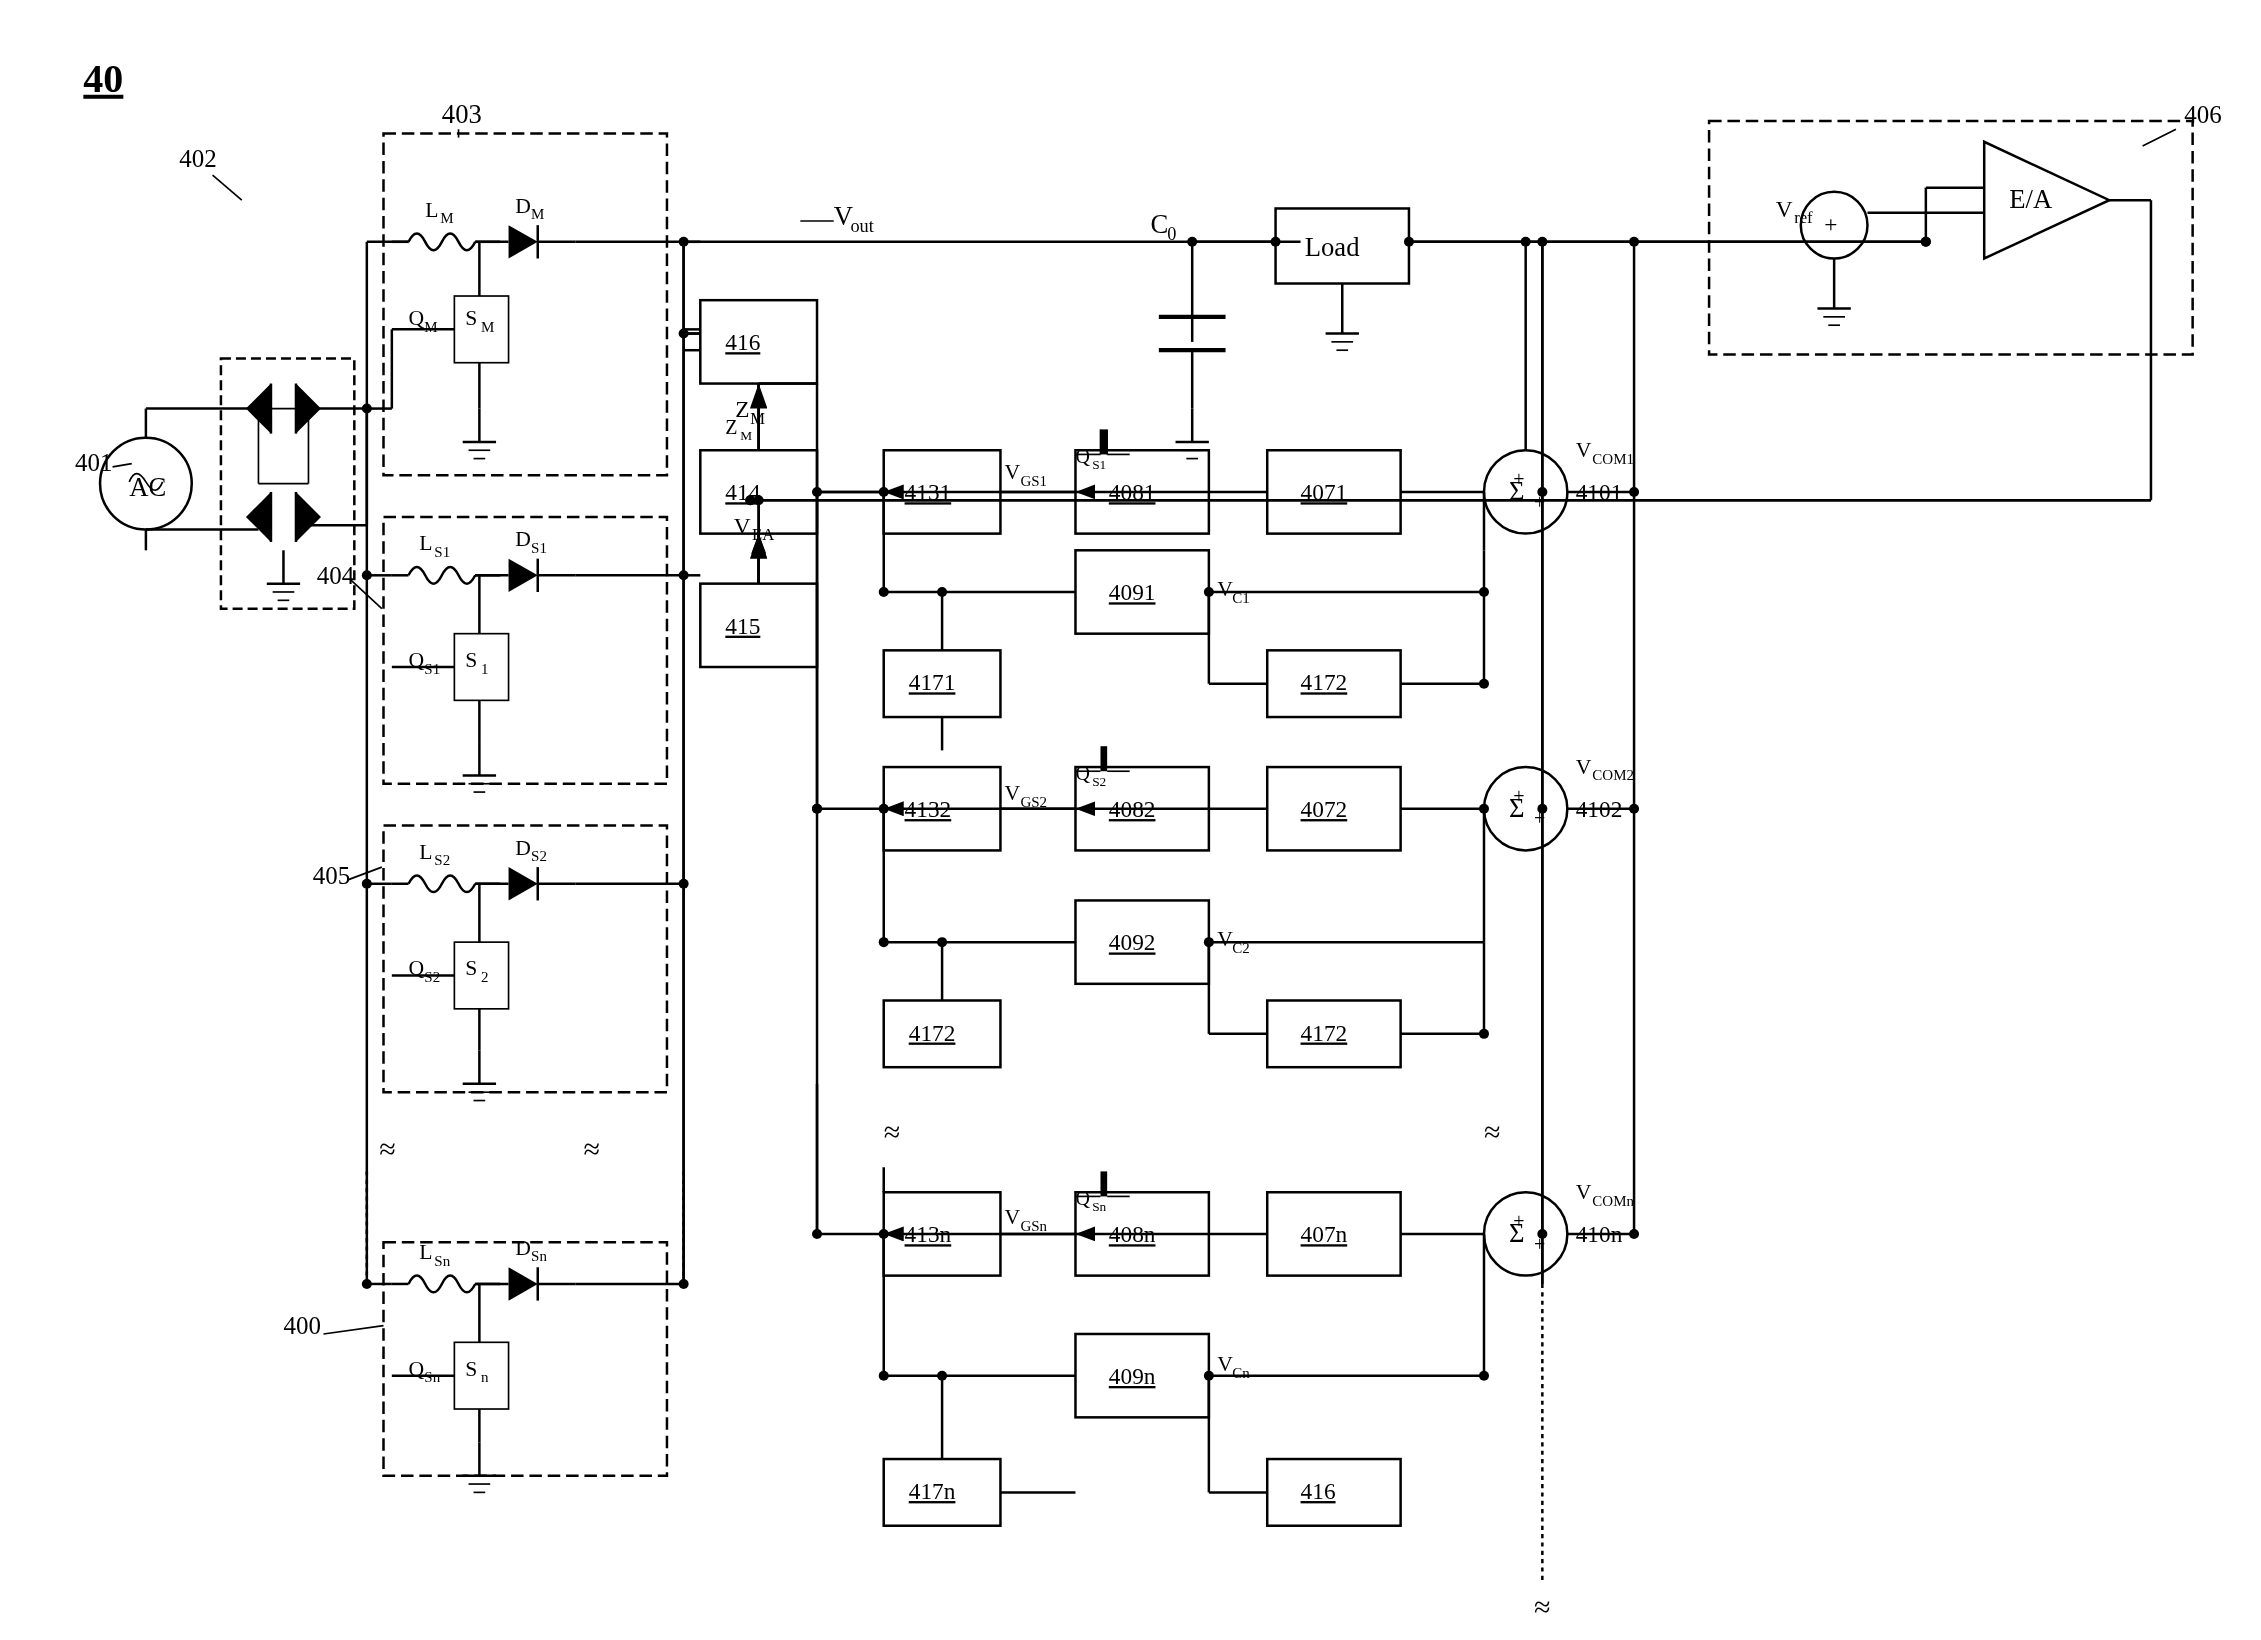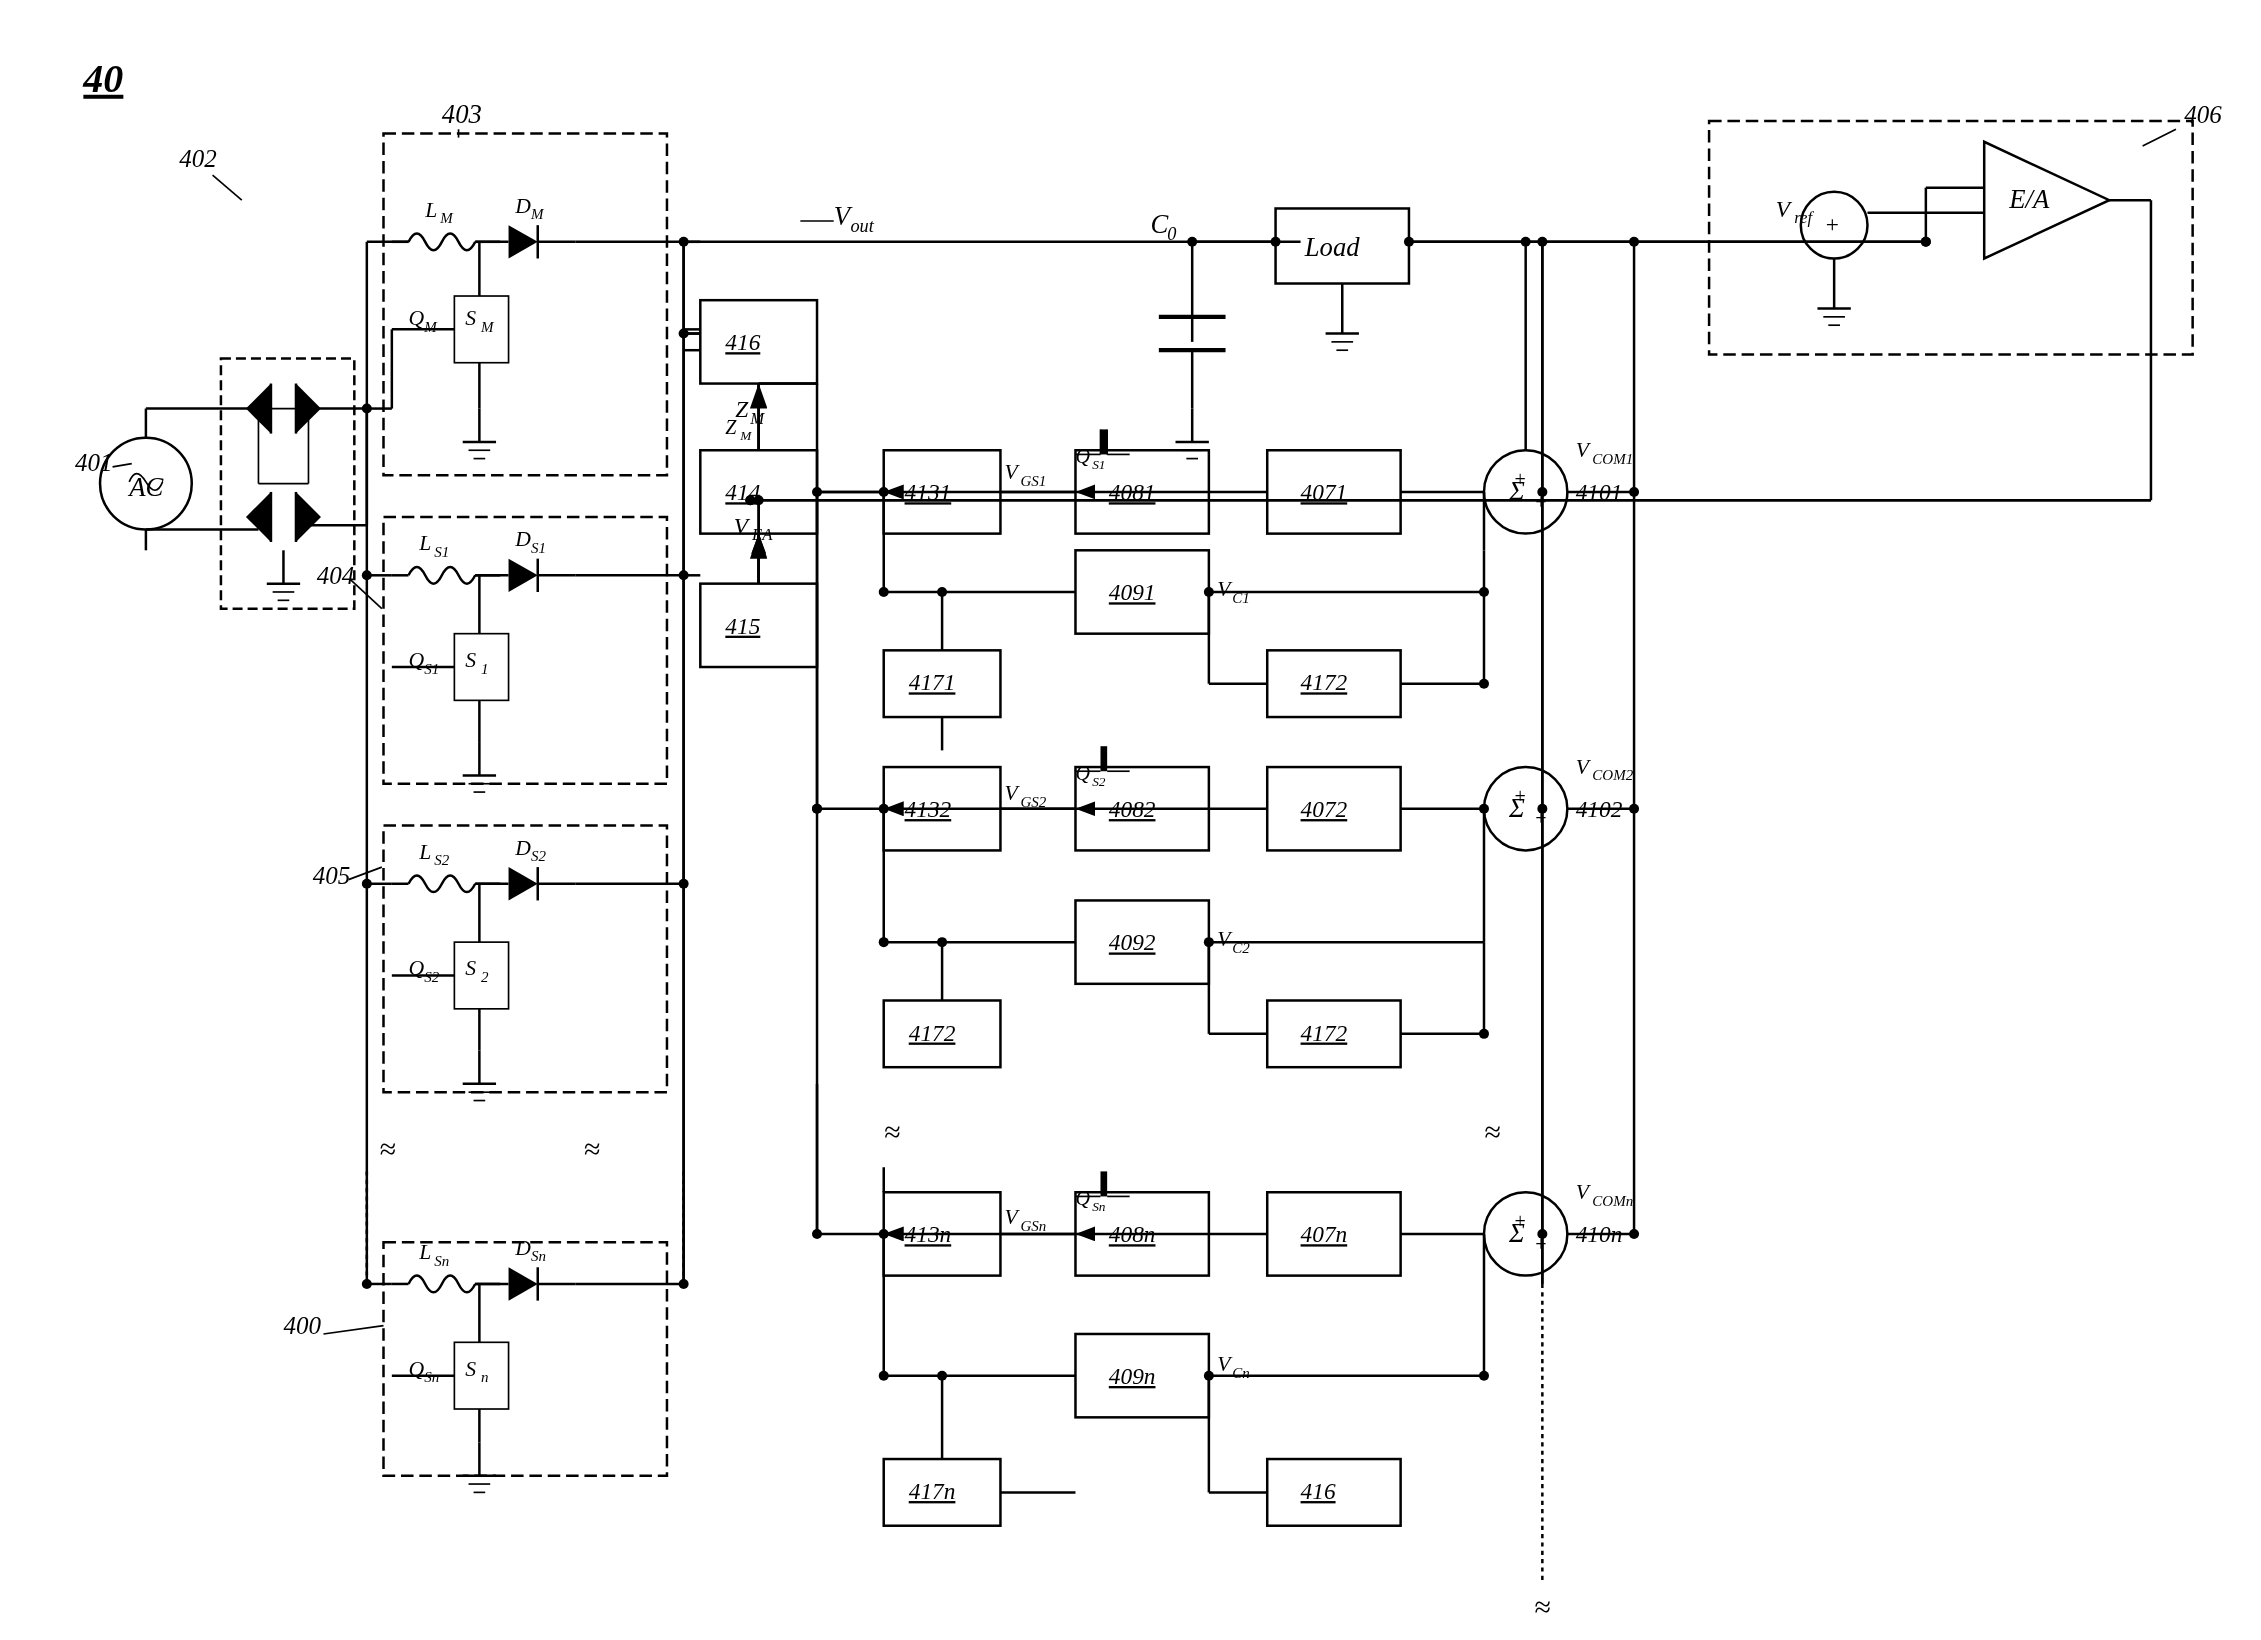--- a/index.html
+++ b/index.html
@@ -9,21 +9,20 @@
       width: 2261px;
       height: 1640px;
       overflow: hidden;
       position: relative;
     }
     .diagram-container {
       position: relative;
       width: 2261px;
       height: 1640px;
       background: #fff;
-      font-style: italic;
     }
     svg {
       position: absolute;
       top: 0;
       left: 0;
       width: 2261px;
       height: 1640px;
     }
   </style>
 </head>

